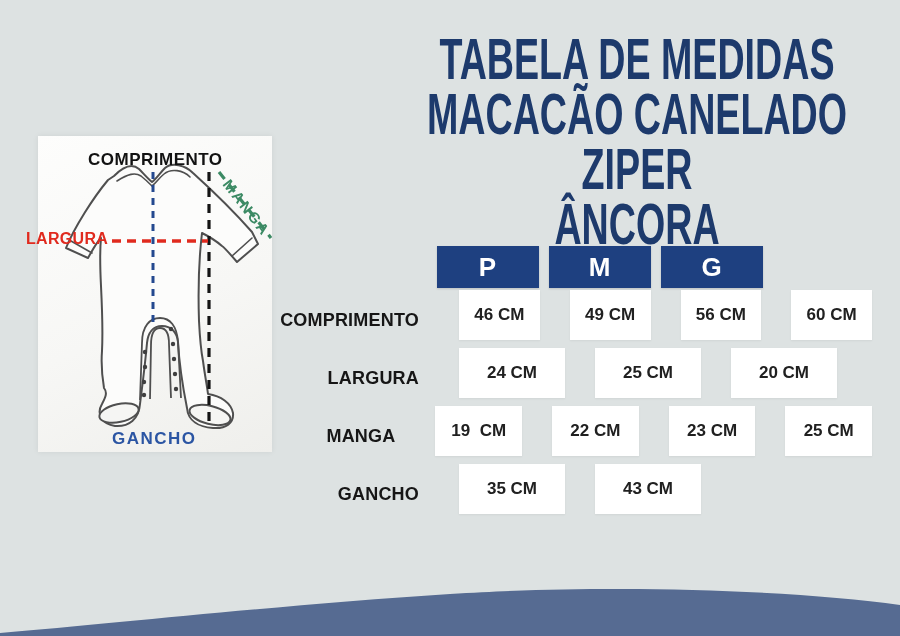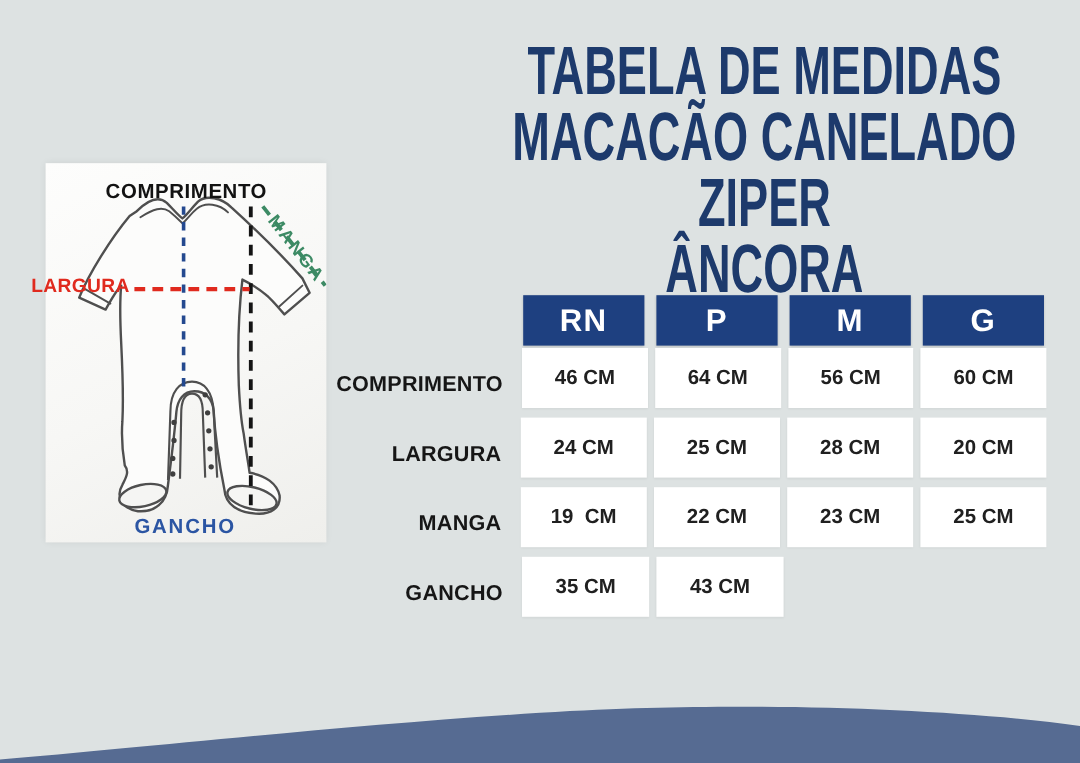--- a/index.html
+++ b/index.html
@@ -50,20 +50,21 @@
     width:102px;margin:0 8px 0 2px;background:var(--header-navy);color:#fff;
     display:flex;align-items:center;justify-content:center;
     font-weight:bold;font-size:26px;letter-spacing:1px;
     box-shadow:0 1px 2px rgba(0,0,0,.15);
   }
   .vcell{
     width:106px;margin-right:6px;background:var(--cell-bg);
     display:flex;align-items:center;justify-content:center;
     font-weight:bold;font-size:17px;color:#202020;white-space:pre;
     box-shadow:0 1px 2px rgba(0,0,0,.06);
+    margin-left:24px;
   }
 
   
   .blob{position:absolute;left:0;top:585px;width:900px;height:51px;pointer-events:none}
 </style>
 </head>
 <body>
 
 <div class="canvas">
 
@@ -131,37 +132,35 @@
     </div>
     <div class="mlab comprimento">COMPRIMENTO</div>
     <div class="mlab largura">LARGURA</div>
     <div class="mlab manga">MANGA</div>
     <div class="mlab gancho">GANCHO</div>
   </div>
 
   <div class="size-table">
     <div class="trow r0">
       <div class="lcell"></div>
-      <div class="hcell">RN</div>
       <div class="hcell">P</div>
       <div class="hcell">M</div>
       <div class="hcell">G</div>
     </div>
     <div class="trow r1">
       <div class="lcell">COMPRIMENTO</div>
       <div class="vcell">46 CM</div>
-      <div class="vcell">64 CM</div>
+      <div class="vcell">49 CM</div>
       <div class="vcell">56 CM</div>
       <div class="vcell">60 CM</div>
     </div>
     <div class="trow r2">
       <div class="lcell">LARGURA</div>
       <div class="vcell">24 CM</div>
       <div class="vcell">25 CM</div>
-      <div class="vcell">28 CM</div>
       <div class="vcell">20 CM</div>
     </div>
     <div class="trow r3">
       <div class="lcell">MANGA</div>
       <div class="vcell">19  CM</div>
       <div class="vcell">22 CM</div>
       <div class="vcell">23 CM</div>
       <div class="vcell">25 CM</div>
     </div>
     <div class="trow r4">

